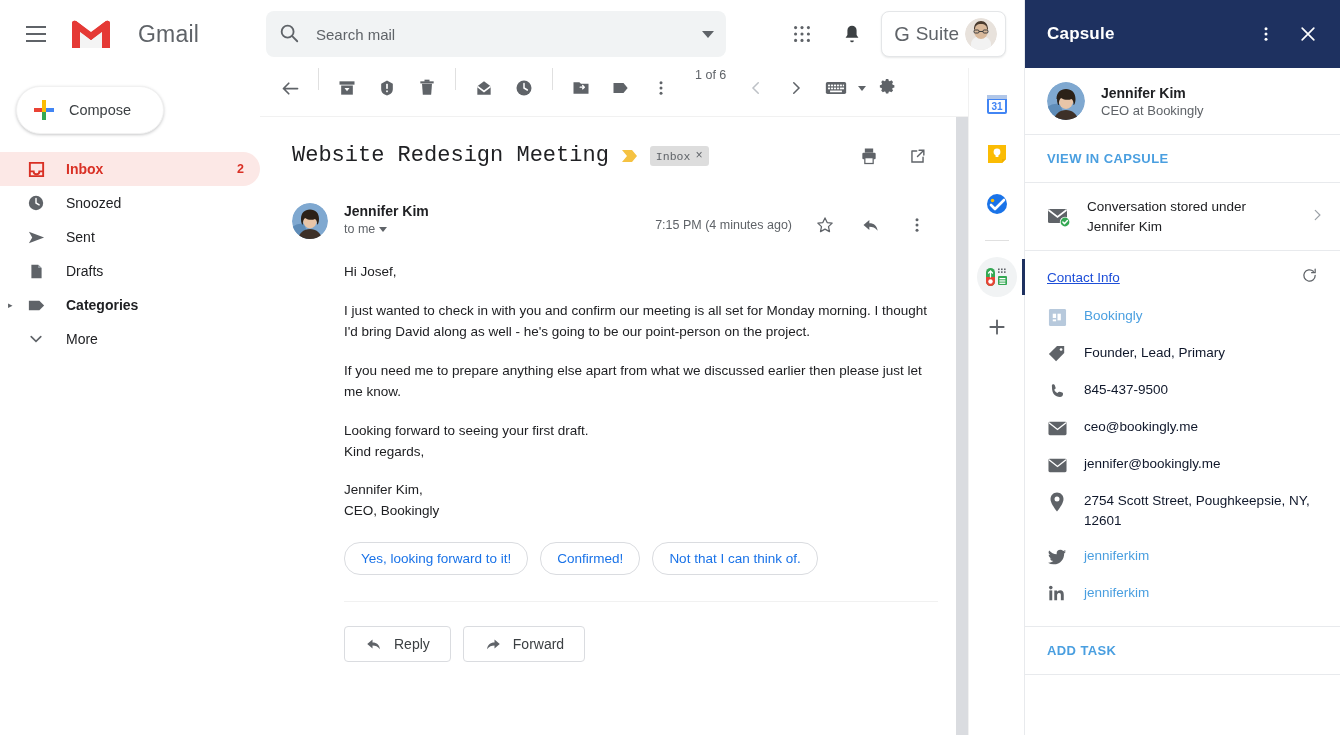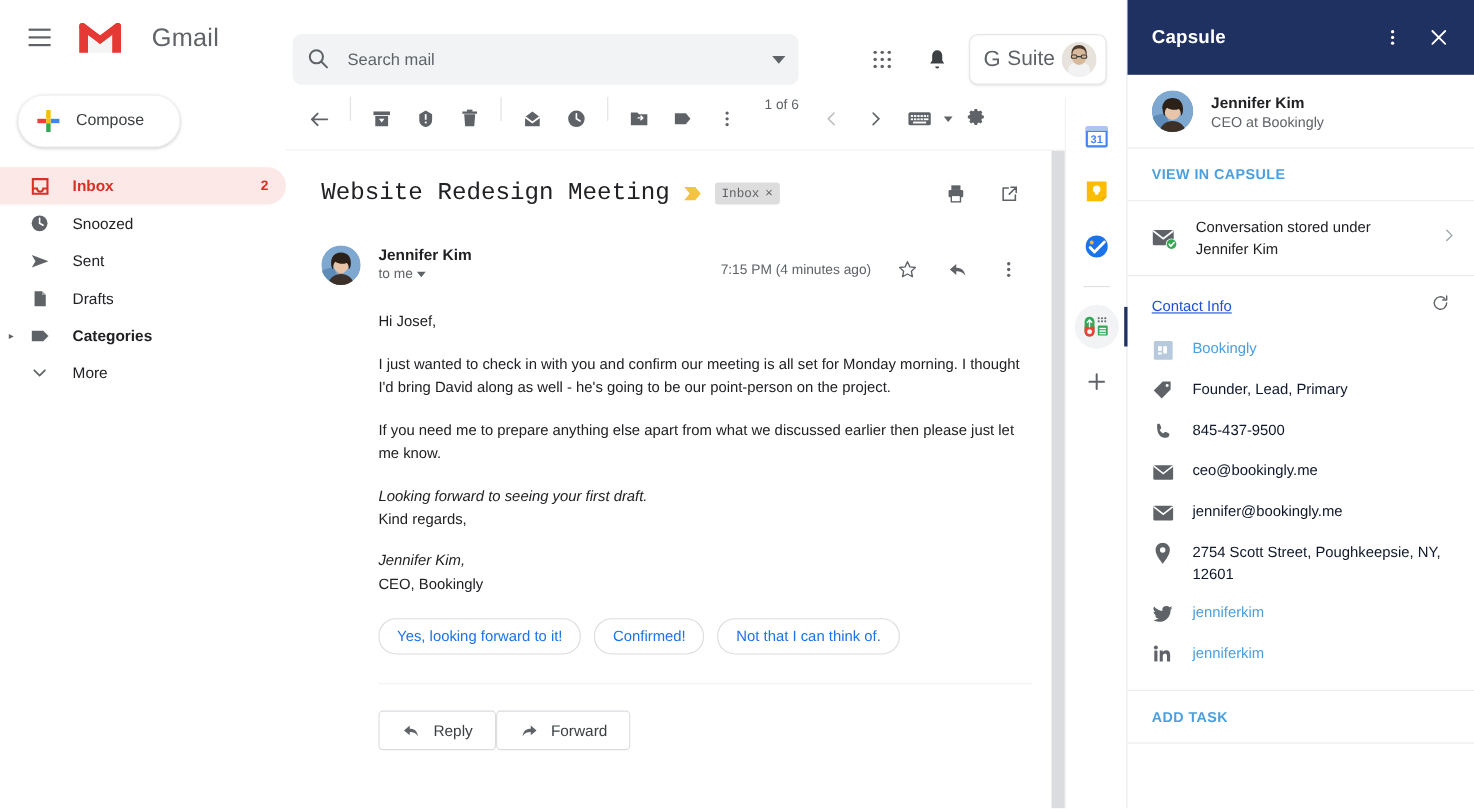--- a/index.html
+++ b/index.html
@@ -39,21 +39,21 @@
   }
   .navitem .ico { width: 20px; height: 20px; flex: 0 0 20px; display: flex; align-items: center; justify-content: center; }
   .navitem .lbl { flex: 1; }
   .navitem.active { background: #fce8e6; color: #d93025; font-weight: bold; }
   .navitem.active .lbl { font-weight: bold; }
   .navitem .count { font-size: 12.5px; font-weight: bold; color: #d93025; }
   .navitem.bold .lbl { font-weight: bold; }
   .navitem .caret { position: absolute; left: 8px; font-size: 9px; color: #5f6368; }
 
   
-  .centercol { flex: 1; display: flex; flex-direction: column; min-width: 0; margin-top: 20px; }
+  .centercol { flex: 1; display: flex; flex-direction: column; min-width: 0; }
   .searchbar { height: 68px; display: flex; align-items: center; gap: 0; padding-right: 8px; }
   .searchbox {
     flex: 1; max-width: 460px; height: 46px; background: #f1f3f4; border-radius: 8px;
     display: flex; align-items: center; padding: 0 12px; margin-left: 6px; cursor: text;
   }
   .searchbox .sicon { width: 24px; height: 24px; margin-right: 14px; flex: 0 0 24px; }
   .searchbox input {
     flex: 1; border: none; background: transparent; outline: none;
     font-size: 15px; font-family: "Liberation Sans", sans-serif; color: #202124;
   }
@@ -104,30 +104,30 @@
   .sender-name { font-size: 14px; font-weight: bold; color: #202124; }
   .sender-to { font-size: 12.5px; color: #5f6368; margin-top: 3px; display: flex; align-items: center; gap: 4px; cursor: pointer; }
   .sender-to .c { width: 0; height: 0; border-left: 4px solid transparent; border-right: 4px solid transparent;
     border-top: 5px solid #5f6368; }
   .sender-right { display: flex; align-items: center; gap: 4px; margin-left: auto; padding-top: 1px; }
   .timestamp { font-size: 12.5px; color: #5f6368; margin-right: 8px; white-space: nowrap; }
 
   .emailbody { margin-top: 16px; padding-left: 52px; padding-right: 10px; font-size: 13.5px;
     color: #202124; line-height: 1.55; }
   .emailbody p { margin-bottom: 18px; max-width: 600px; }
-  .emailbody p.tight { margin-bottom: 0; font-style: italic; }
+  .emailbody p.tight { margin-bottom: 0; }
   .emailbody p.sig { margin-bottom: 0; }
 
   .smartreplies { display: flex; gap: 12px; padding-left: 52px; margin-top: 20px; }
   .sr-chip {
     border: 1px solid #dadce0; border-radius: 16px; padding: 8px 16px; font-size: 13.5px;
     color: #1a73e8; background: #fff; cursor: pointer; white-space: nowrap;
   }
   .sr-divider { margin: 26px 0 0 52px; height: 1px; background: #f1f1f1; max-width: 600px; }
-  .actionbtns { display: flex; padding-left: 52px; margin-top: 24px; text-align: right; }
+  .actionbtns { display: flex; gap: 12px; padding-left: 52px; margin-top: 24px; text-align: right; }
   .act-btn {
     border: 1px solid #dadce0; border-radius: 4px; padding: 0 20px; height: 36px;
     display: flex; align-items: center; gap: 11px; font-size: 14px; color: #3c4043;
     background: #fff; cursor: pointer;
   }
 
   .scrollbar { position: absolute; top: 0; right: 0; width: 12px; height: 100%;
     background: #fff; display: flex; justify-content: center; }
   .scroll-track { width: 12px; background: #f1f1f1; height: 100%; }
   .scroll-thumb { position: absolute; top: 0; width: 12px; background: #dadce0; border-radius: 0; }

